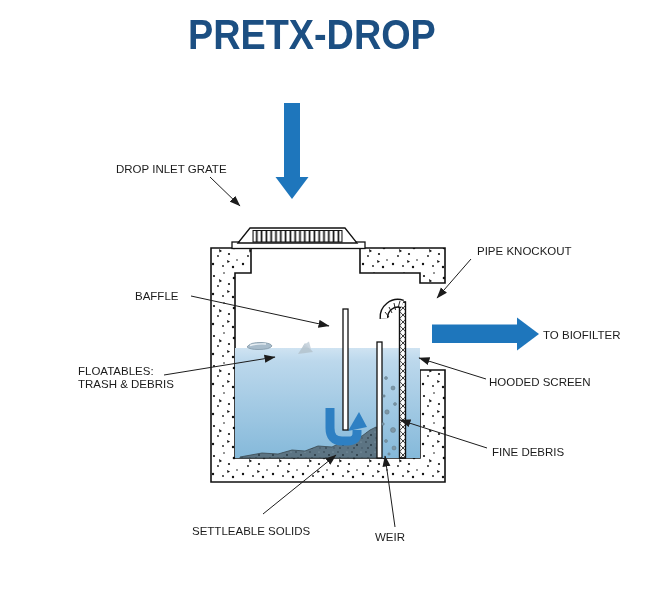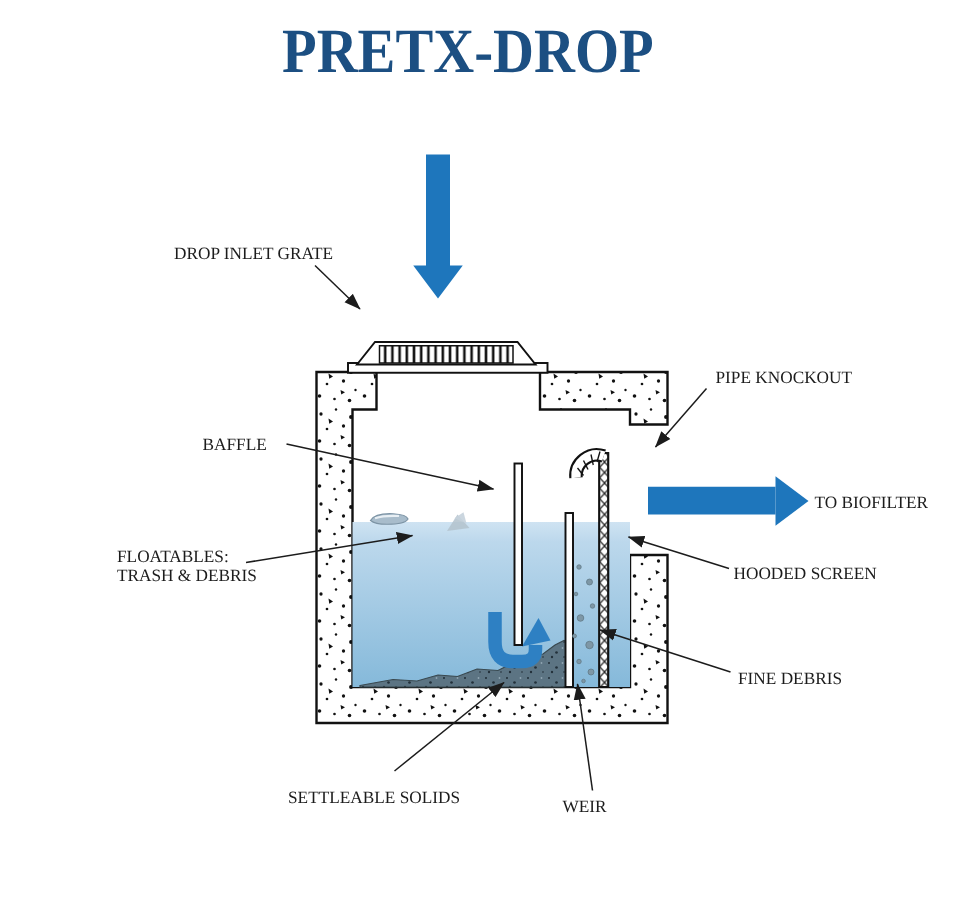--- a/index.html
+++ b/index.html
@@ -1,17 +1,17 @@
 <!DOCTYPE html>
 <html><head>
 <meta charset="utf-8">
 <style>
   html,body{margin:0;padding:0;background:#fff;}
   .stage{position:relative;width:649px;height:600px;background:#fff;overflow:hidden;
-         font-family:Liberation Serif, serif;}
+         font-family:Liberation Sans, sans-serif;}
   .title{position:absolute;left:188px;top:11px;font-size:42px;font-weight:bold;
          color:#1c4f82;transform:scaleX(0.9);transform-origin:left top;
          white-space:nowrap;letter-spacing:0px;}
   svg{position:absolute;left:0;top:0;}
   .lbl{font-size:11.5px;fill:#1c1c1c;}
   .leader{stroke:#1c1c1c;stroke-width:1;fill:none;}
 </style>
 </head>
 <body>
 

